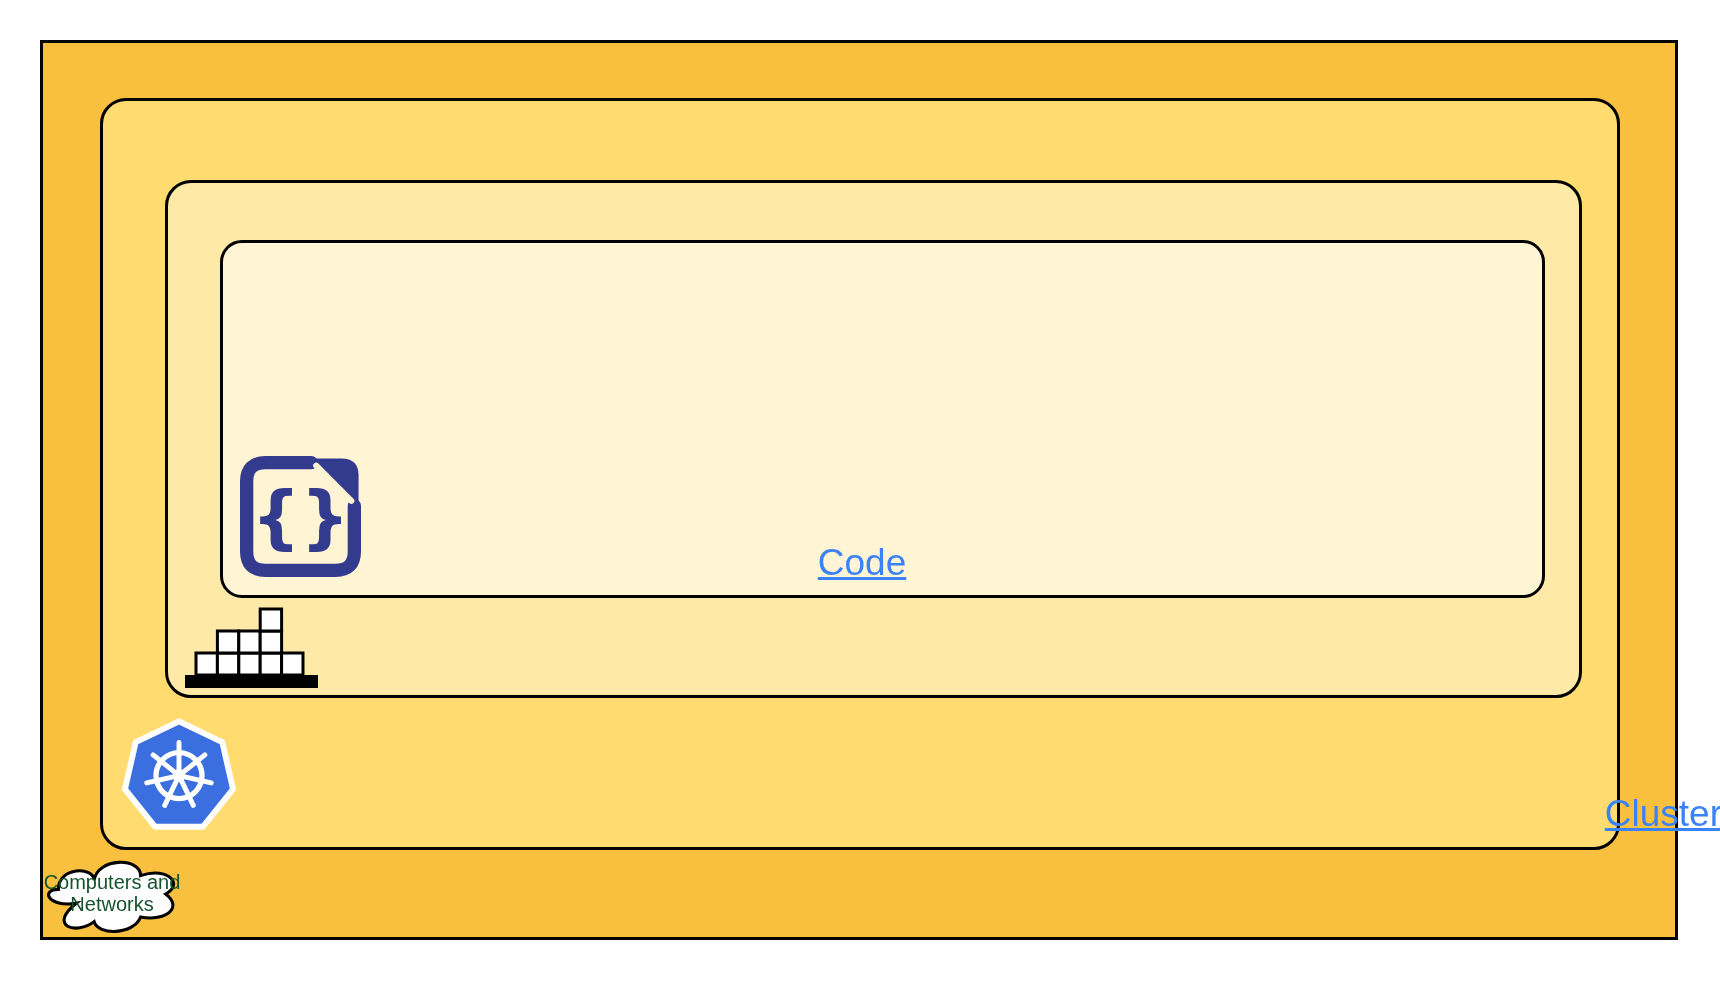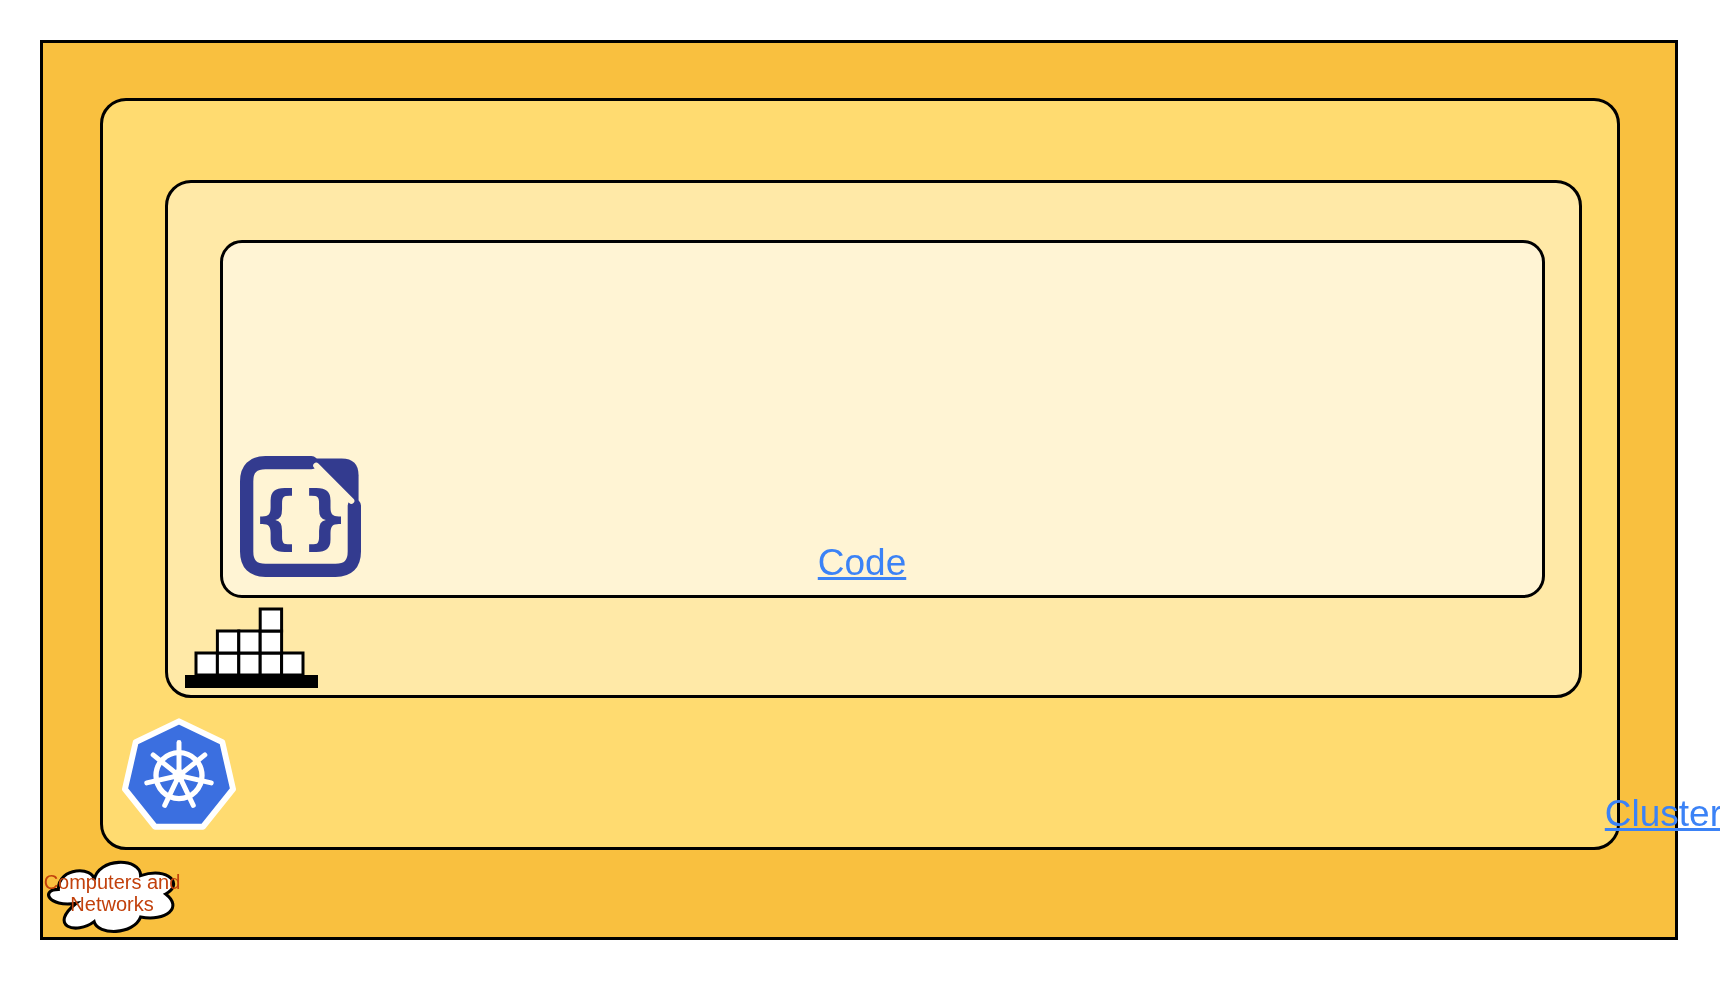--- a/index.html
+++ b/index.html
@@ -30,21 +30,21 @@
   .lbl-datacenter { top: 866px; line-height: 39px; }
 
   .icon { position: absolute; }
   .icon-codefile   { left: 240px; top: 455px; width: 121px; height: 123px; }
   .icon-containers { left: 185px; top: 606px; width: 133px; height: 83px; }
   .icon-k8s        { left: 120px; top: 714px; width: 118px; height: 122px; }
   .icon-cloud      { left: 40px;  top: 848px; width: 144px; height: 92px; }
 
   .cloud-label {
     position: absolute; left: 40px; top: 871px; width: 144px;
-    text-align: center; color: #c2410c;
+    text-align: center; color: #14532d;
     font-size: 20px; line-height: 22px;
     white-space: pre-line;
   }
 </style>
 </head>
 <body>
 
 <div class="stage">
 
   <div class="layer layer-datacenter"></div>

